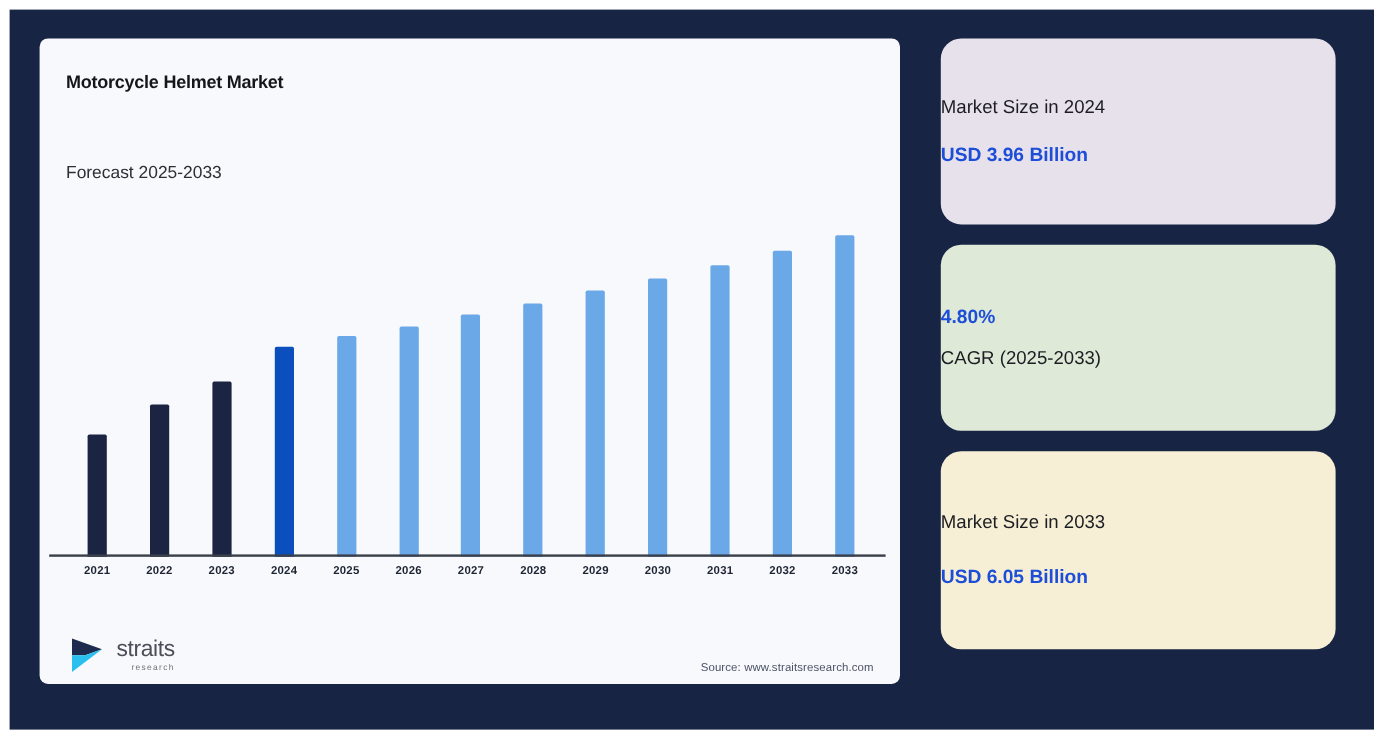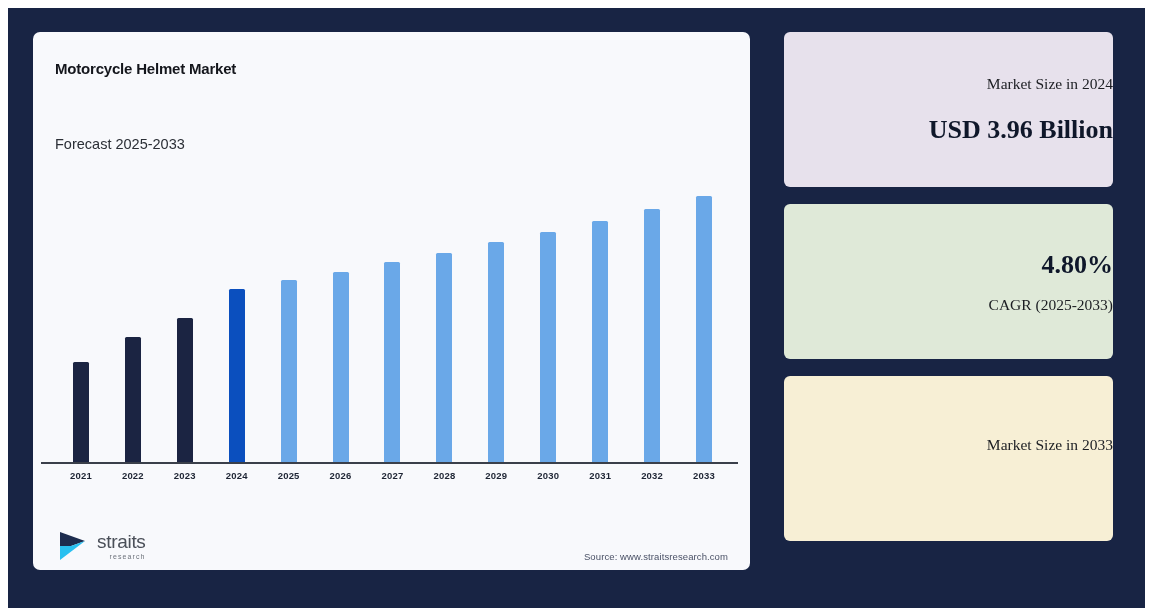--- a/index.html
+++ b/index.html
@@ -140,40 +140,39 @@
     font-size: 9.5px;
     color: #4a5166;
     letter-spacing: 0.1px;
   }
 
   
   .card {
     position: absolute;
     left: 776px;
     width: 329px;
-    border-radius: 6px;
+    border-radius: 17px;
     box-sizing: border-box;
     display: flex;
     flex-direction: column;
-    align-items: flex-end;
+    align-items: flex-start;
     justify-content: center;
-    font-family: Liberation Serif, serif;
   }
   #card-1 { top: 24px;  height: 155px; background: #e7e1ec; }
   #card-2 { top: 196px; height: 155px; background: #dfe9d8; }
   #card-3 { top: 368px; height: 165px; background: #f7efd5; }
 
   .card-label {
     font-size: 15.5px;
     color: #1b1d22;
   }
   .card-value {
-    font-size: 26px;
+    font-size: 16px;
     font-weight: bold;
-    color: #0f172a;
+    color: #1d4ed8;
   }
   #card-1 .card-label { margin-bottom: 22px; }
   #card-2 .card-value { margin-bottom: 16px; }
   #card-3 .card-label { margin-bottom: 28px; }
 </style>
 </head>
 <body>
 
 <div id="root">
 
@@ -262,15 +261,16 @@
     <div class="card-value">USD 3.96 Billion</div>
   </div>
 
   <div class="card" id="card-2">
     <div class="card-value">4.80%</div>
     <div class="card-label">CAGR (2025-2033)</div>
   </div>
 
   <div class="card" id="card-3">
     <div class="card-label">Market Size in 2033</div>
+    <div class="card-value">USD 6.05 Billion</div>
   </div>
 
 </div>
 
 </body></html>

